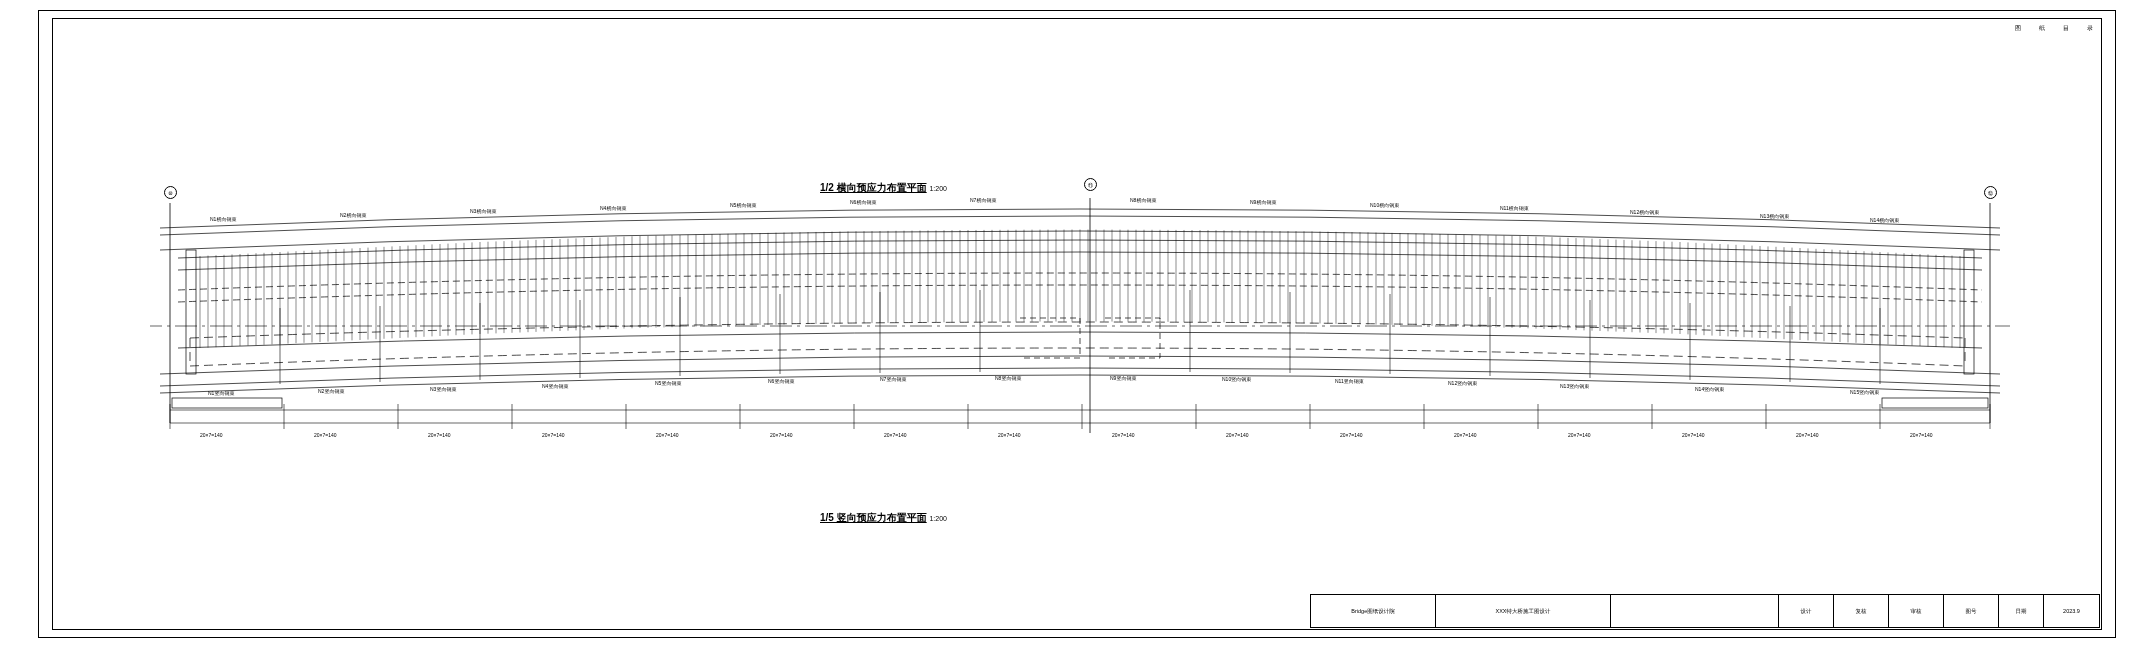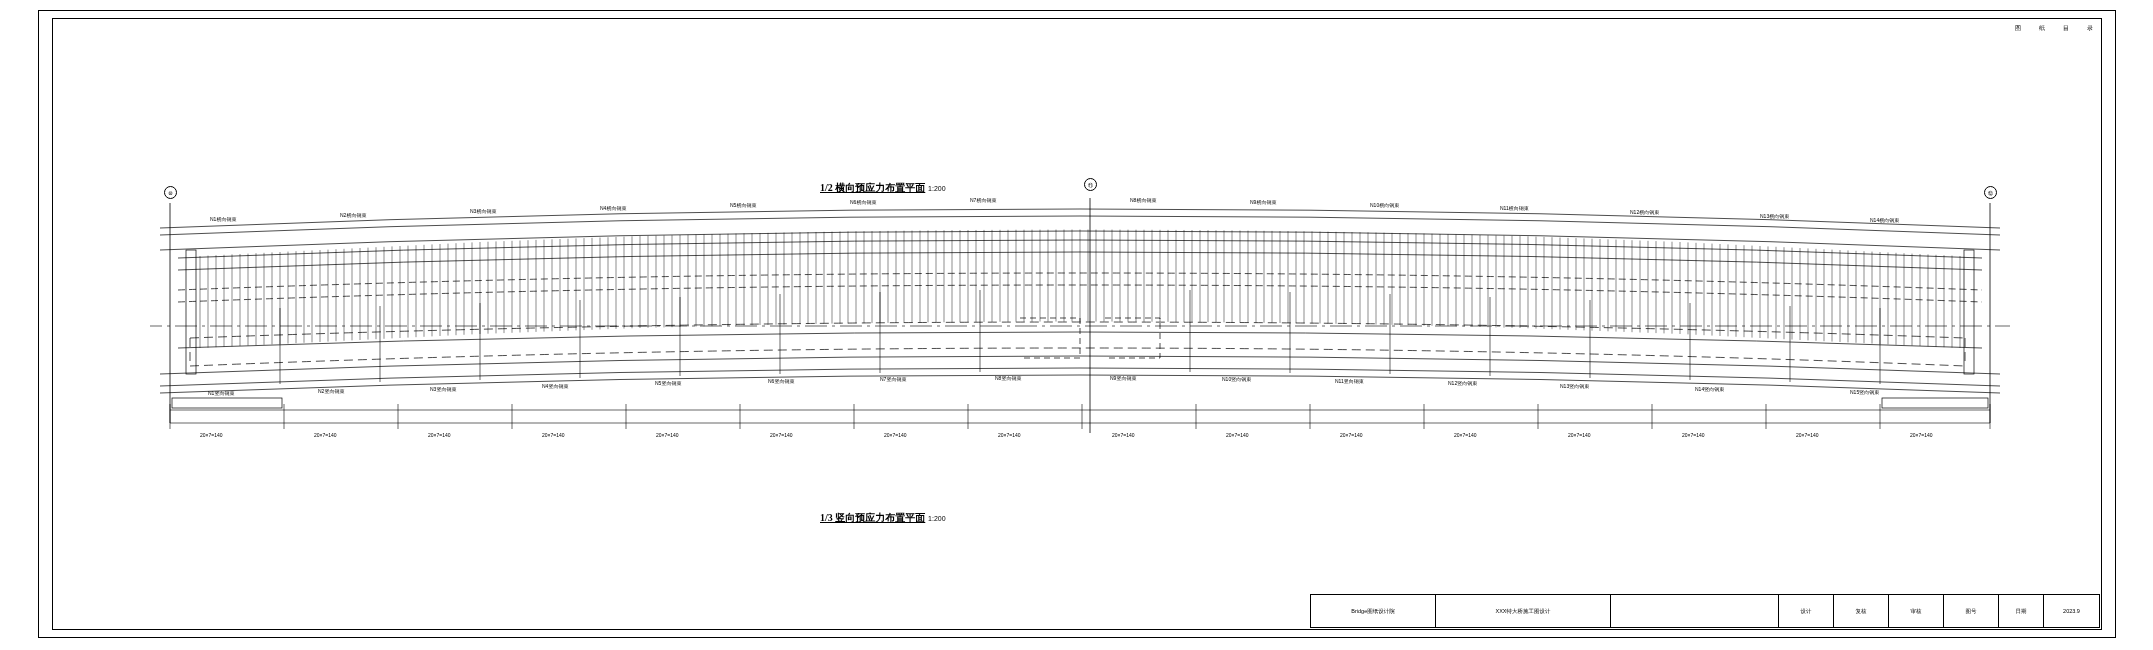--- a/index.html
+++ b/index.html
@@ -1,21 +1,21 @@
 <!DOCTYPE html>
 <html><head>
 <meta charset="utf-8">
 <style>
   html,body{margin:0;padding:0;background:#ffffff;}
   body{width:2153px;height:650px;font-family:"Liberation Sans",sans-serif;color:#000;}
   #sheet{position:relative;width:2153px;height:650px;background:#fff;overflow:hidden;}
   .frame-outer{position:absolute;left:38px;top:10px;width:2078px;height:628px;border:1.5px solid #000;box-sizing:border-box;}
   .frame-inner{position:absolute;left:52px;top:18px;width:2050px;height:612px;border:1px solid #000;box-sizing:border-box;}
   .ttl{font-size:10px;font-weight:bold;white-space:nowrap;}
-  .ttl u{text-decoration:underline;font-family:Liberation Serif, serif;}
+  .ttl u{text-decoration:underline;}
 
   
   .corner-marks{position:absolute;right:60px;top:24px;display:flex;gap:18px;}
   .corner-marks span{font-size:6px;}
 
   
   .title-top{position:absolute;left:820px;top:181px;}
   .title-bot{position:absolute;left:820px;top:511px;}
   .title-top .scale,.title-bot .scale{font-size:7px;font-weight:normal;}
 
@@ -48,21 +48,21 @@
     <span>目</span>
     <span>录</span>
   </div>
 
   <div class="title-top ttl">
     <u>1/2 横向预应力布置平面</u>
     <span class="scale">1:200</span>
   </div>
 
   <div class="title-bot ttl">
-    <u>1/3 竖向预应力布置平面</u>
+    <u>1/5 竖向预应力布置平面</u>
     <span class="scale">1:200</span>
   </div>
 
   <div class="plan">
     <svg width="1860" height="300" viewBox="0 0 1860 300">
       <g fill="none" stroke="#000" stroke-width="0.7">
 
         <path d="M10,30 Q930,-8 1850,30"></path>
         <path d="M10,37 Q930,-1 1850,37"></path>
 

